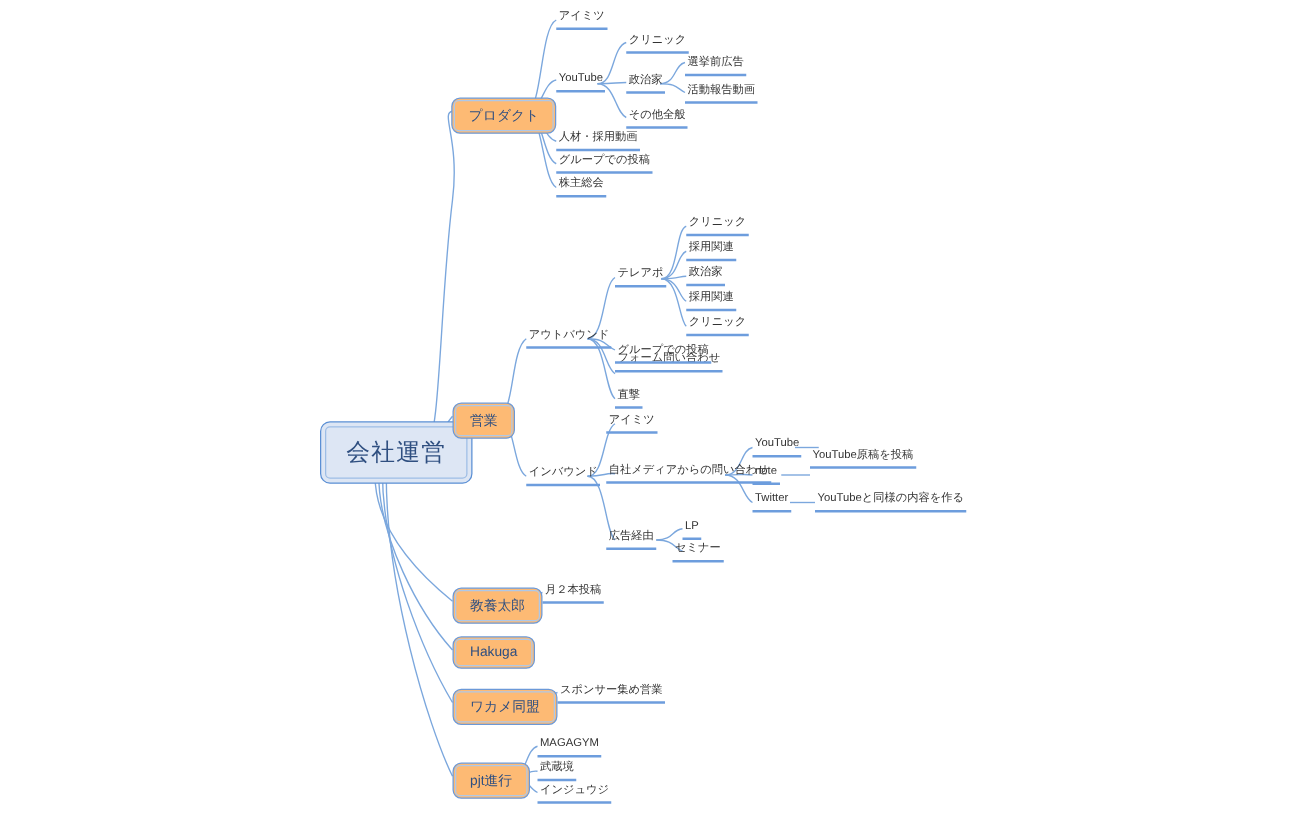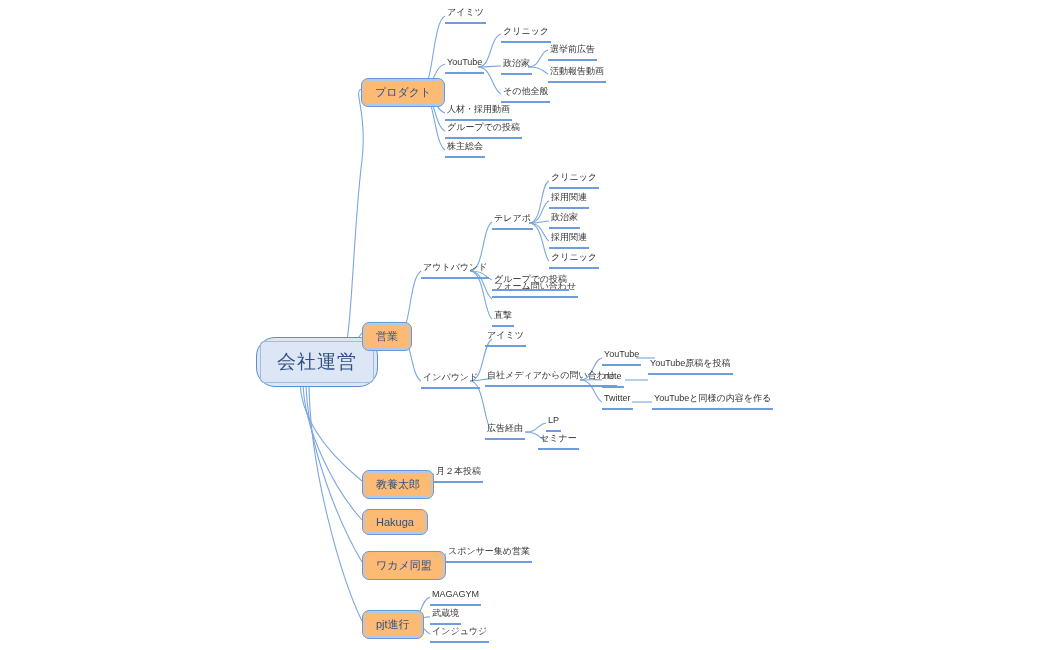--- a/index.html
+++ b/index.html
@@ -29,21 +29,21 @@
     pointer-events: none;
   }
   .node {
     position: absolute;
     white-space: nowrap;
     box-sizing: border-box;
   }
   
   .node.root {
     border: 1.5px solid #5b8fd4;
-    border-radius: 19px;
+    border-radius: 8px;
     background: #dde6f4;
     padding: 3px;
   }
   .node.root .inner {
     border: 1px solid #9dbde5;
     border-radius: 4px;
     padding: 7px 16px;
     font-size: 19px;
     color: #2f4f80;
     letter-spacing: 1px;

